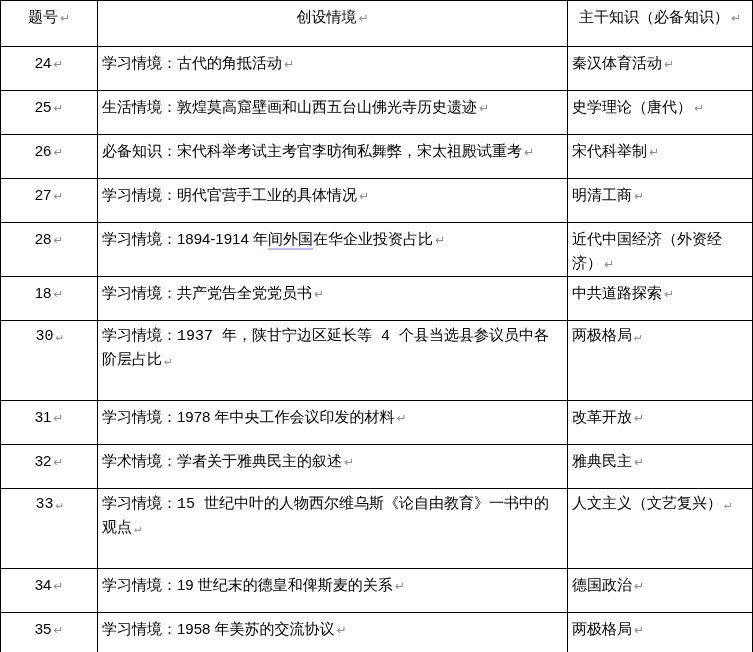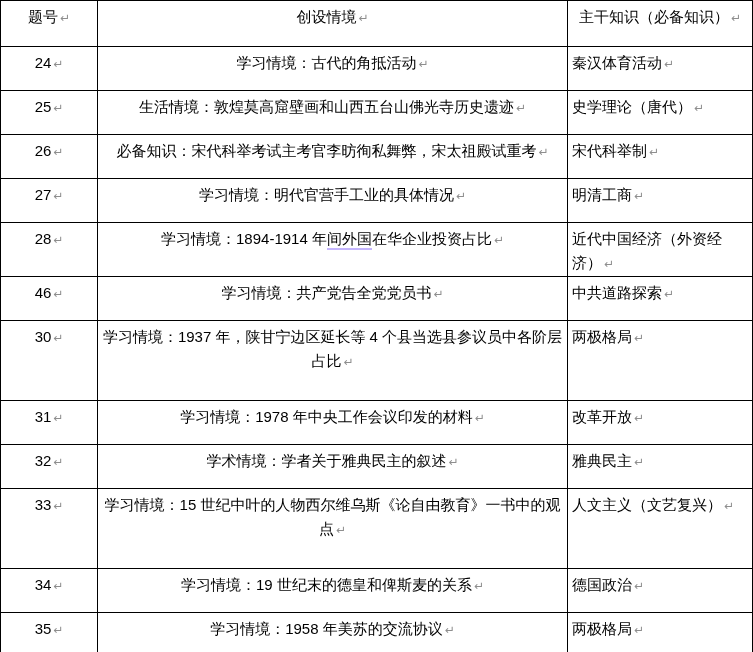--- a/index.html
+++ b/index.html
@@ -24,23 +24,23 @@
   .doc-table td, .doc-table th {
     border: 1px solid #000000;
     vertical-align: top;
     padding: 4px 4px 0 4px;
     line-height: 24px;
     font-weight: normal;
     overflow: hidden;
   }
   tr.header-row   { height: 46px; }
   tr.row          { height: 44px; margin-left: 16px; }
-  tr.row.tall     { height: 80px; }
+  tr.row.tall     { height: 80px; font-family: Liberation Mono, monospace; }
   .qnum      { text-align: center; }
-  .situation { text-align: center; padding-left: 9px; padding-right: 6px; }
+  .situation { text-align: left; padding-left: 9px; padding-right: 6px; }
   .knowledge { padding-left: 2px; padding-right: 2px; }
   th.situation { text-align: center; }
   .mark {
     color: #8e8e8e;
     font-size: 12px;
     margin-left: 2px;
   }
   .grammar {
     border-bottom: 2px solid #c4b5fd;
     padding-bottom: 1px;
@@ -82,21 +82,21 @@
         <td class="qnum"><span>27</span><span class="mark">↵</span></td>
         <td class="situation"><span>学习情境：明代官营手工业的具体情况</span><span class="mark">↵</span></td>
         <td class="knowledge"><span>明清工商</span><span class="mark">↵</span></td>
       </tr>
       <tr class="row">
         <td class="qnum"><span>28</span><span class="mark">↵</span></td>
         <td class="situation"><span>学习情境：1894-1914 年</span><span class="grammar">间外国</span><span>在华企业投资占比</span><span class="mark">↵</span></td>
         <td class="knowledge"><span>近代中国经济（外资经济）</span><span class="mark">↵</span></td>
       </tr>
       <tr class="row">
-        <td class="qnum"><span>46</span><span class="mark">↵</span></td>
+        <td class="qnum"><span>18</span><span class="mark">↵</span></td>
         <td class="situation"><span>学习情境：共产党告全党党员书</span><span class="mark">↵</span></td>
         <td class="knowledge"><span>中共道路探索</span><span class="mark">↵</span></td>
       </tr>
       <tr class="row tall">
         <td class="qnum"><span>30</span><span class="mark">↵</span></td>
         <td class="situation"><span>学习情境：1937 年，陕甘宁边区延长等 4 个县当选县参议员中各阶层占比</span><span class="mark">↵</span></td>
         <td class="knowledge"><span>两极格局</span><span class="mark">↵</span></td>
       </tr>
       <tr class="row">
         <td class="qnum"><span>31</span><span class="mark">↵</span></td>

